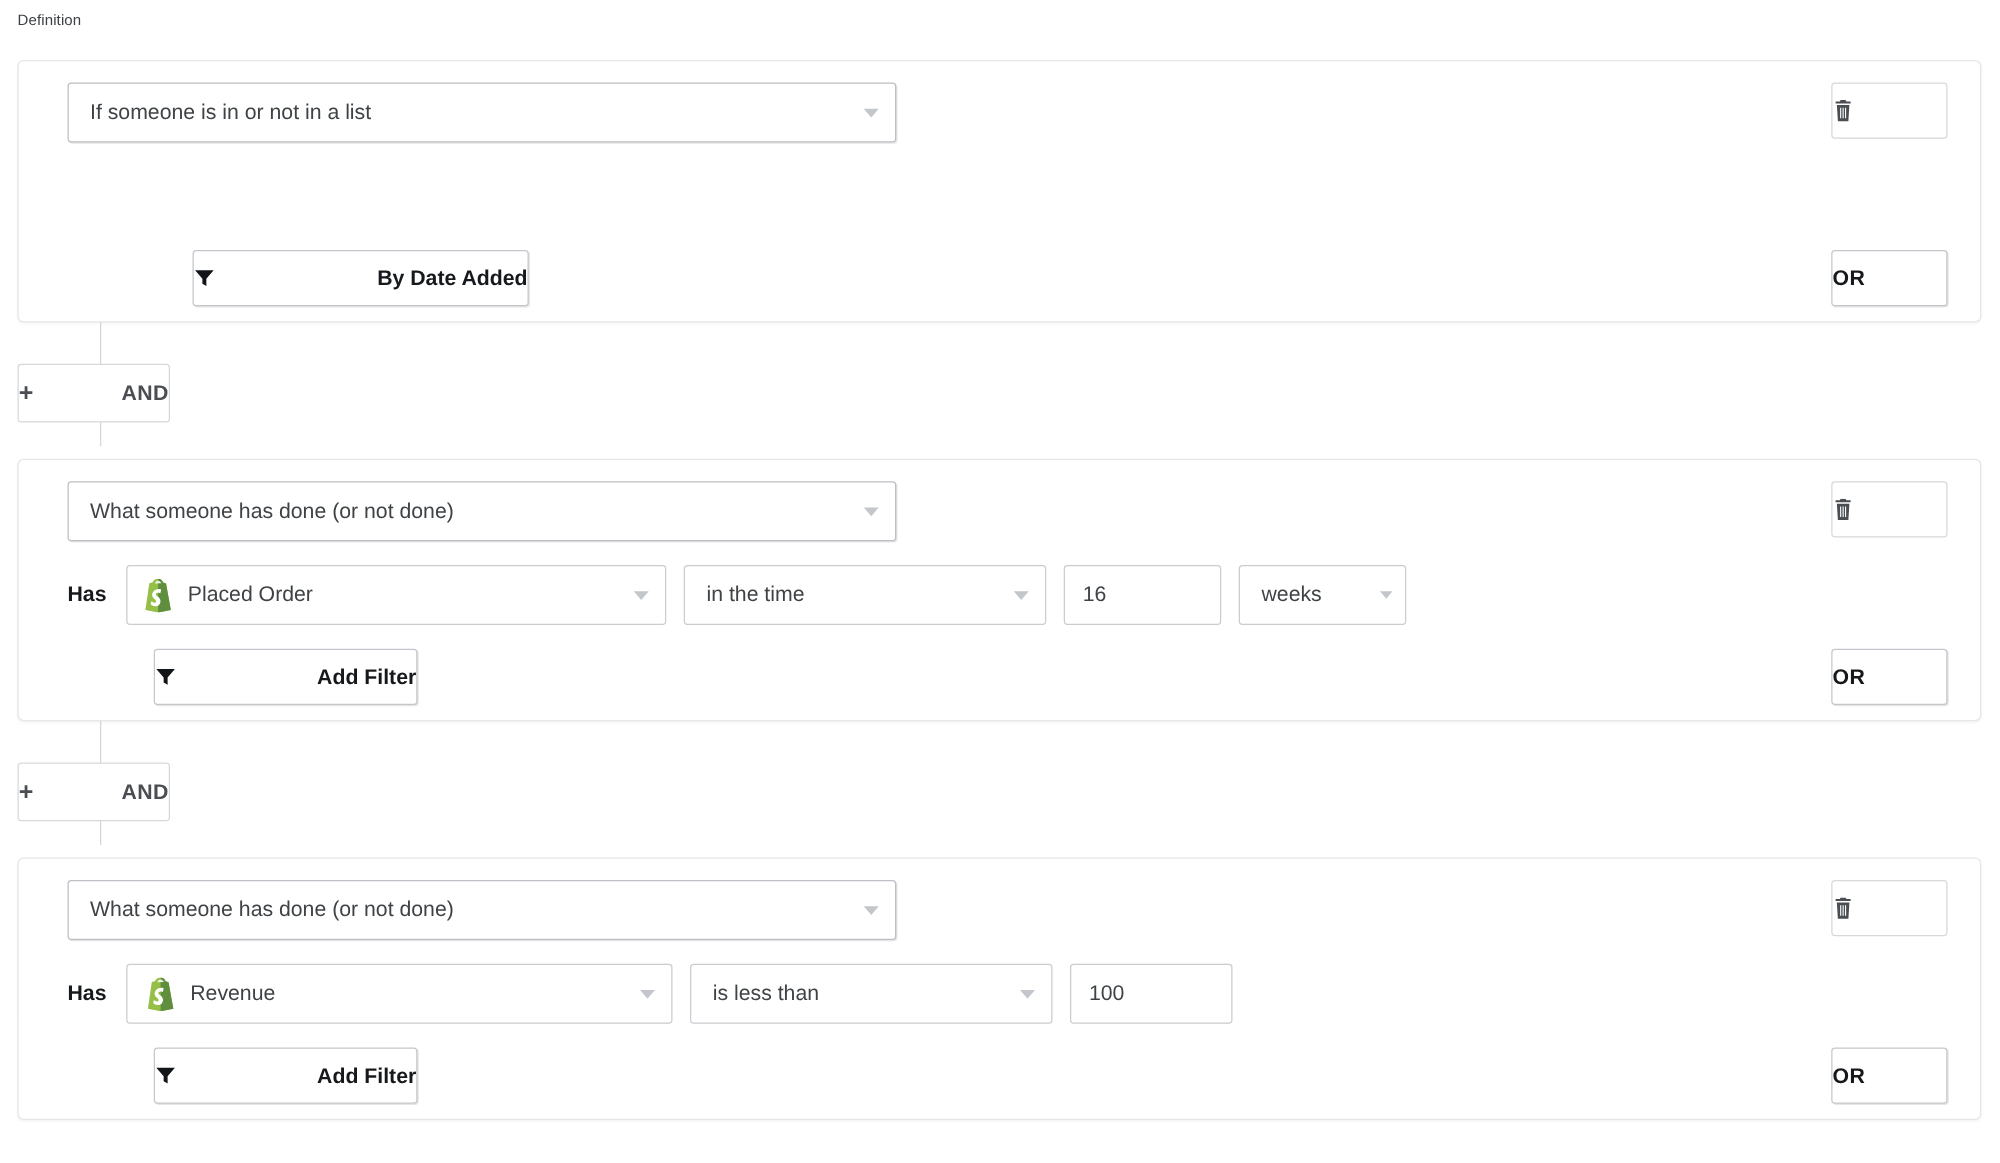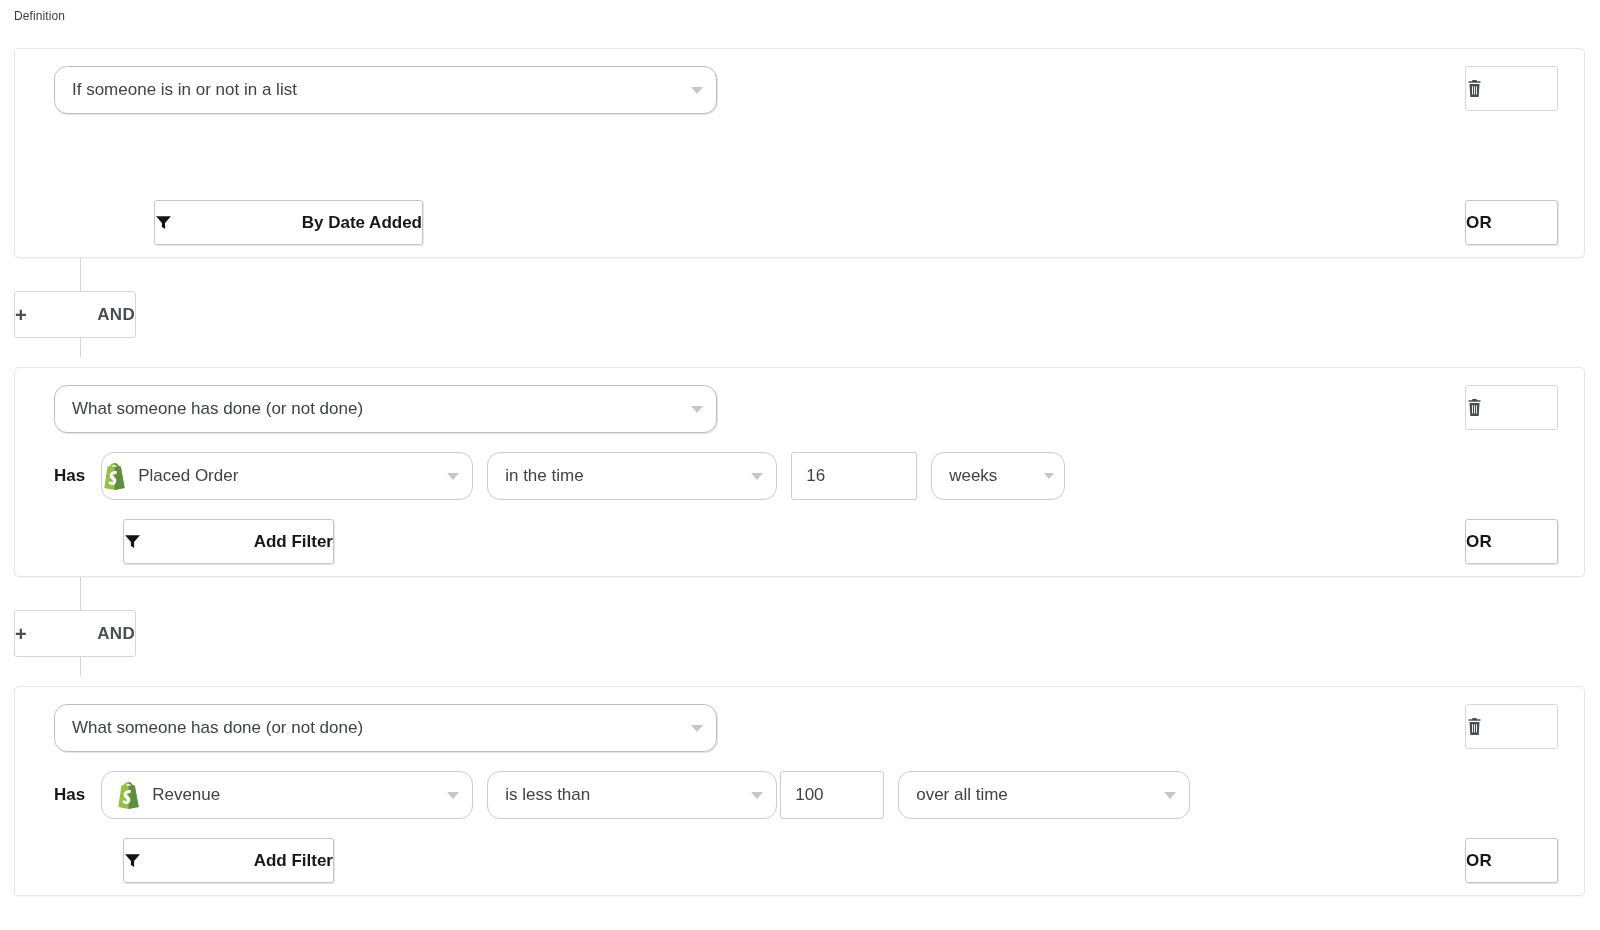--- a/index.html
+++ b/index.html
@@ -41,21 +41,21 @@
 
   .row { position: absolute; display: flex; align-items: center; }
 
   
   .sel {
     position: relative;
     display: flex;
     align-items: center;
     background: #fff;
     border: 1px solid #c9ccd0;
-    border-radius: 13px;
+    border-radius: 3px;
     height: 48px;
     padding: 0 34px 0 17px;
     font-size: 17px;
     color: #3f4346;
     white-space: nowrap;
     overflow: hidden;
   }
   .sel.shadowed { box-shadow: 1px 1px 0 rgba(0,0,0,0.10); border-color: #bcc0c4; }
   .sel .caret {
     position: absolute;
@@ -182,21 +182,21 @@
   <div class="card" style="top:367px; height:210px;">
     <div class="row" style="left:39px; top:17px;">
       <div class="sel shadowed" style="width:663px;">
         <span>What someone has done (or not done)</span>
         <span class="caret"></span>
       </div>
     </div>
 
     <div class="row" style="left:39px; top:84px;">
       <span class="lbl">Has</span>
-      <div class="sel" style="width:372px; margin-left:16px; padding-left:0;text-align:right;">
+      <div class="sel" style="width:432px; margin-left:16px; padding-left:12px;text-align:right;">
         <svg class="shop-icon" viewBox="0 0 24 26" aria-hidden="true">
           <path d="M12 0c2 0 3.2 1.3 3.8 2.9l2.3.7L21.8 24 12 26 2.2 24 5.2 3.4l2.4-.6C8.3 1.2 9.9 0 12 0z" fill="#95bf47"></path>
           <path d="M12 0c2 0 3.2 1.3 3.8 2.9l2.3.7L21.8 24 12 26z" fill="#5e8e3e"></path>
           <path d="M12 1.6c1.2 0 2 .8 2.5 1.9l-5 .1c.5-1.2 1.3-2 2.5-2z" fill="#ffffff" opacity="0.85"></path>
           <path d="M14.2 9.2l-.5 1.9s-.9-.4-1.9-.4c-1.5 0-1.6.9-1.6 1.2 0 1.5 3.6 2 3.6 5.2 0 2.5-1.6 4.1-3.7 4.1-2.6 0-3.9-1.6-3.9-1.6l.7-2.3s1.3 1.2 2.5 1.2c.7 0 1-.6 1-1 0-1.9-3-2-3-4.9 0-2.4 1.8-4.8 5.3-4.8 1.3 0 1.5.4 1.5.4z" fill="#ffffff"></path>
         </svg>
         <span>Placed Order</span>
         <span class="caret"></span>
       </div>
       <div class="sel" style="width:290px; margin-left:14px;">
@@ -240,40 +240,36 @@
   <div class="card" style="top:686px; height:210px;">
     <div class="row" style="left:39px; top:17px;">
       <div class="sel shadowed" style="width:663px;">
         <span>What someone has done (or not done)</span>
         <span class="caret"></span>
       </div>
     </div>
 
     <div class="row" style="left:39px; top:84px;">
       <span class="lbl">Has</span>
-      <div class="sel" style="width:372px; margin-left:16px; padding-left:14px;">
+      <div class="sel" style="width:437px; margin-left:16px; padding-left:14px;">
         <svg class="shop-icon" viewBox="0 0 24 26" aria-hidden="true">
           <path d="M12 0c2 0 3.2 1.3 3.8 2.9l2.3.7L21.8 24 12 26 2.2 24 5.2 3.4l2.4-.6C8.3 1.2 9.9 0 12 0z" fill="#95bf47"></path>
           <path d="M12 0c2 0 3.2 1.3 3.8 2.9l2.3.7L21.8 24 12 26z" fill="#5e8e3e"></path>
           <path d="M12 1.6c1.2 0 2 .8 2.5 1.9l-5 .1c.5-1.2 1.3-2 2.5-2z" fill="#ffffff" opacity="0.85"></path>
           <path d="M14.2 9.2l-.5 1.9s-.9-.4-1.9-.4c-1.5 0-1.6.9-1.6 1.2 0 1.5 3.6 2 3.6 5.2 0 2.5-1.6 4.1-3.7 4.1-2.6 0-3.9-1.6-3.9-1.6l.7-2.3s1.3 1.2 2.5 1.2c.7 0 1-.6 1-1 0-1.9-3-2-3-4.9 0-2.4 1.8-4.8 5.3-4.8 1.3 0 1.5.4 1.5.4z" fill="#ffffff"></path>
         </svg>
         <span>Revenue</span>
         <span class="caret"></span>
       </div>
       <div class="sel" style="width:290px; margin-left:14px;">
         <span>is less than</span>
         <span class="caret"></span>
       </div>
-      <div class="txtbox" style="width:104px; margin-left:3px;">
+      <div class="txtbox" style="width:130px; margin-left:14px;">
         <span>100</span>
-      </div>
-      <div class="sel" style="width:292px; margin-left:14px;">
-        <span>over all time</span>
-        <span class="caret"></span>
       </div>
     </div>
 
     <div class="btn" style="position:absolute; left:108px; top:151px; width:211px; height:45px;">
       <svg class="funnel" width="17" height="17" viewBox="0 0 16 16" aria-hidden="true">
         <path d="M1 2h14L9.5 8.4V14L6.5 12.2V8.4z" fill="#111418"></path>
       </svg>
       <span>Add Filter</span>
     </div>
 

